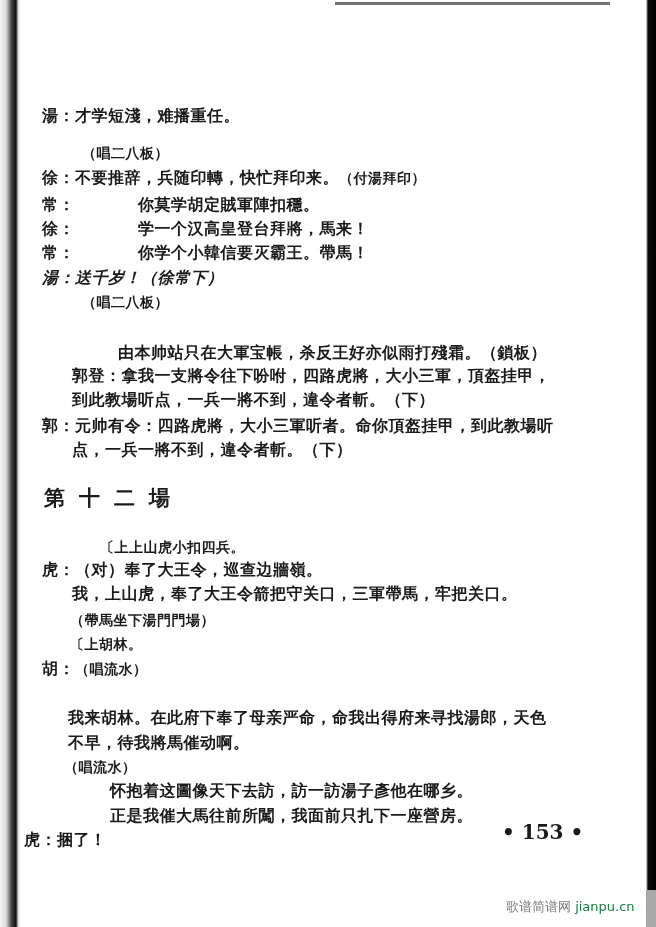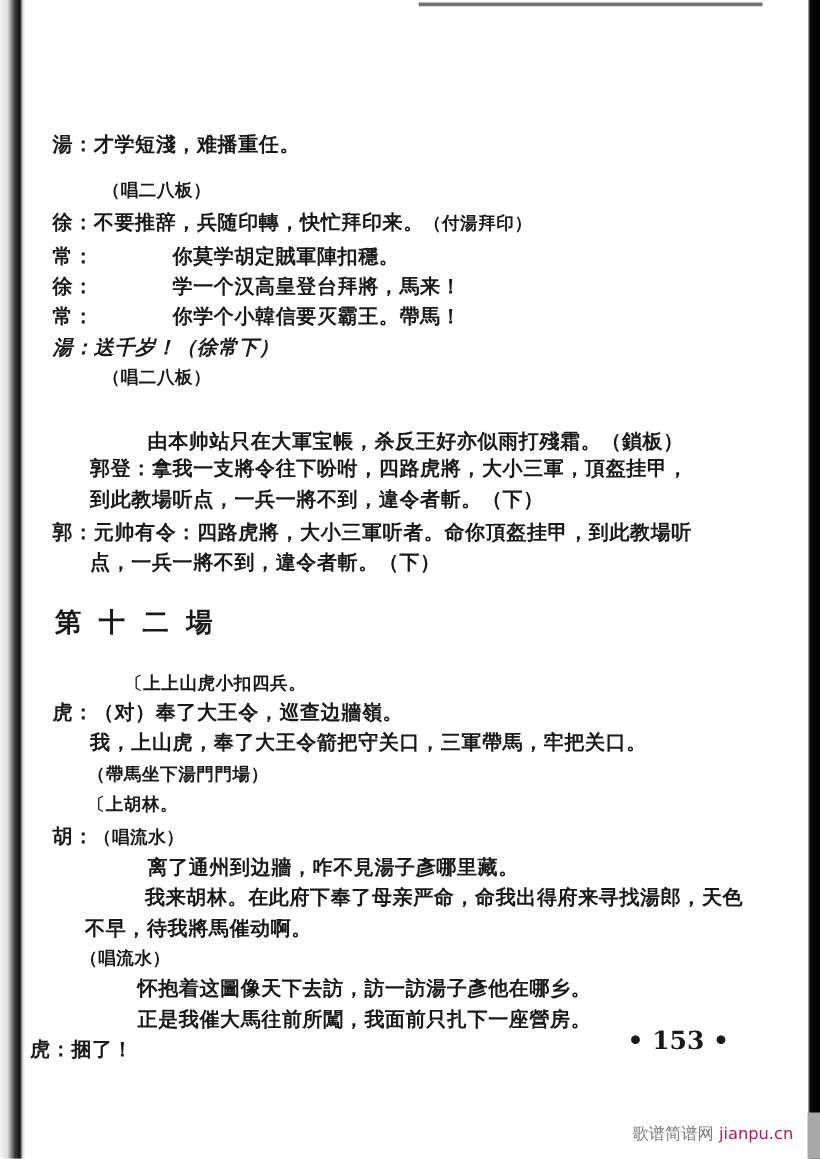--- a/index.html
+++ b/index.html
@@ -39,21 +39,21 @@
       font-size: 21px; font-weight: bold; letter-spacing: 14px; margin-left: 44px;
     }
     .page-number {
       position: absolute; left: 502px; top: 820px;
       font-size: 20px; font-weight: bold;
     }
     .watermark {
       position: absolute; left: 506px; top: 898px; font-size: 13px;
       font-family: "DejaVu Sans", sans-serif; color: #7a7a7a;
     }
-    .watermark .domain { color: #be185d; }
+    .watermark .domain { color: #15803d; }
   </style>
 </head>
 <body>
 
 <div class="left-edge"></div>
 <div class="right-edge"></div>
 <div class="right-edge-bottom"></div>
 <div class="top-rule"></div>
 
 <div class="page">
@@ -131,25 +131,22 @@
   </div>
 
   <div class="line small" style="left:70px; top:634px;text-align:right;">
     <span>〔上胡林。</span>
   </div>
 
   <div class="line" style="left:42px; top:659px;">
     <span class="speaker">胡：</span><span class="small">（唱流水）</span>
   </div>
 
-  <div class="line" style="left:118px; top:684px;">
-    <span>离了通州到边牆，咋不見湯子彥哪里藏。</span>
-  </div>
 
-  <div class="line" style="left:68px; top:708px;margin-left:48px;">
+  <div class="line" style="left:68px; top:708px;">
     <span>我来胡林。在此府下奉了母亲严命，命我出得府来寻找湯郎，天色</span>
   </div>
 
   <div class="line" style="left:68px; top:733px;">
     <span>不早，待我將馬催动啊。</span>
   </div>
 
   <div class="line small" style="left:64px; top:757px;">
     <span>（唱流水）</span>
   </div>

